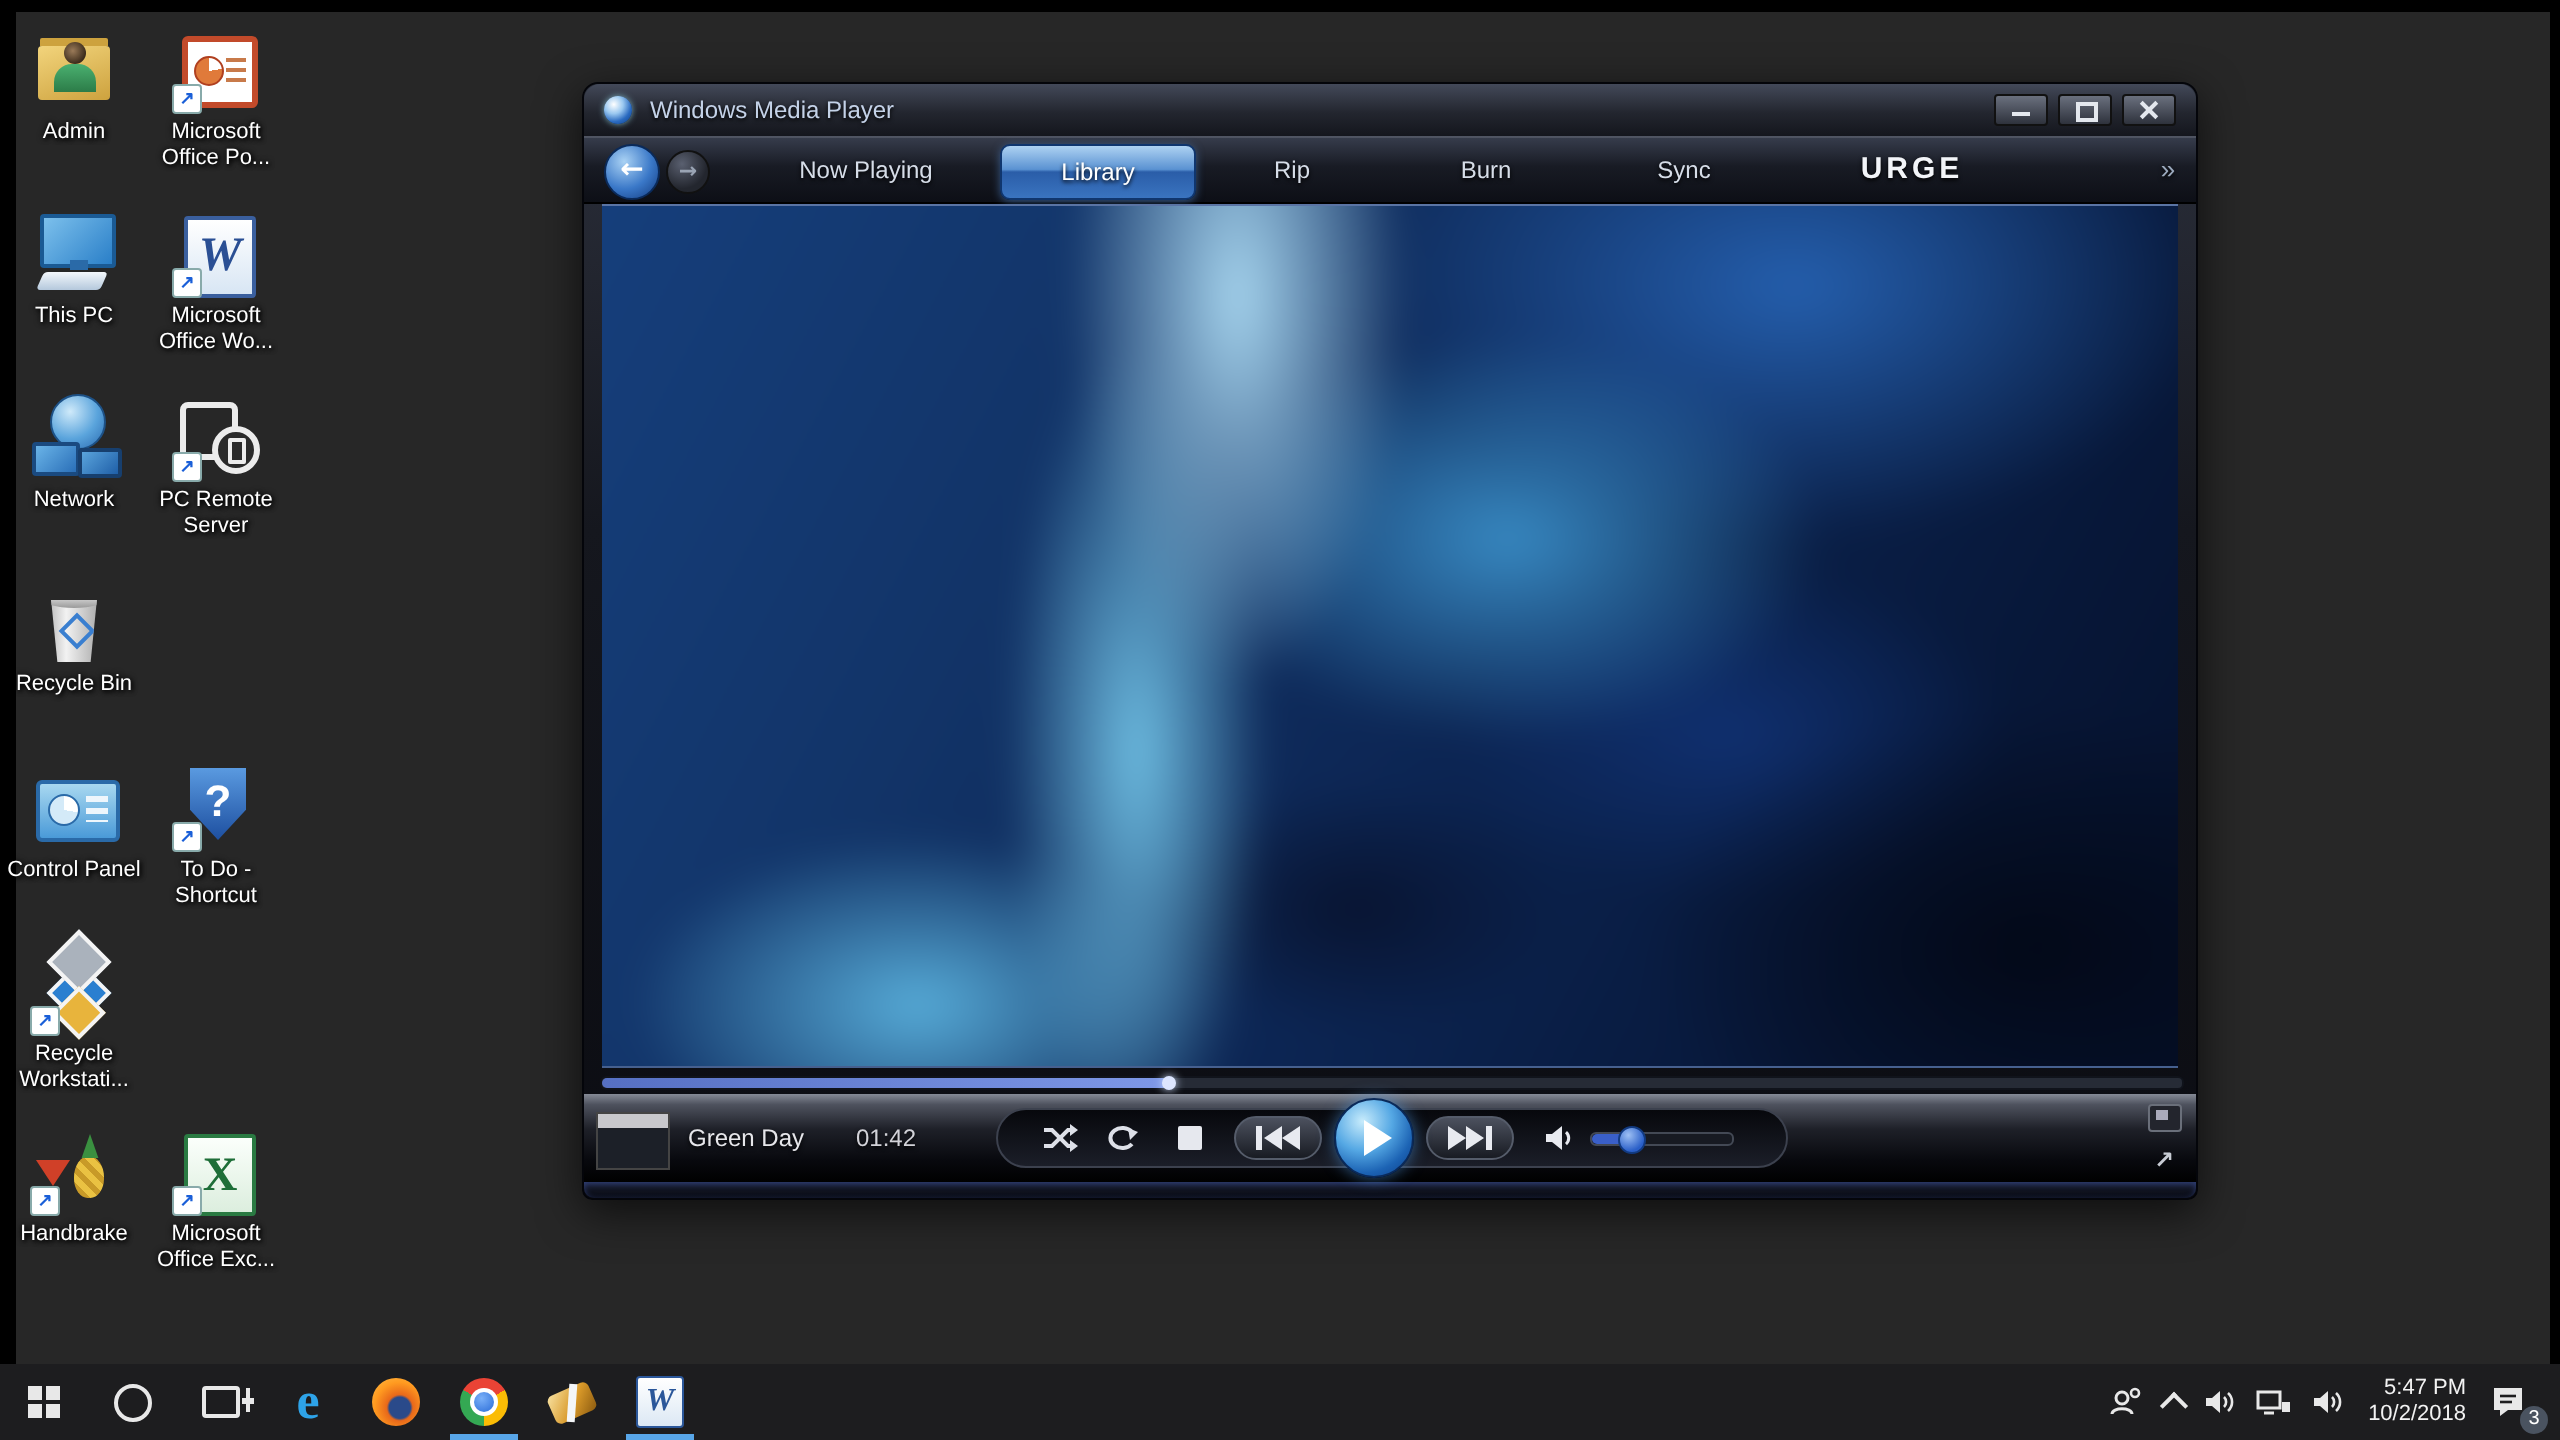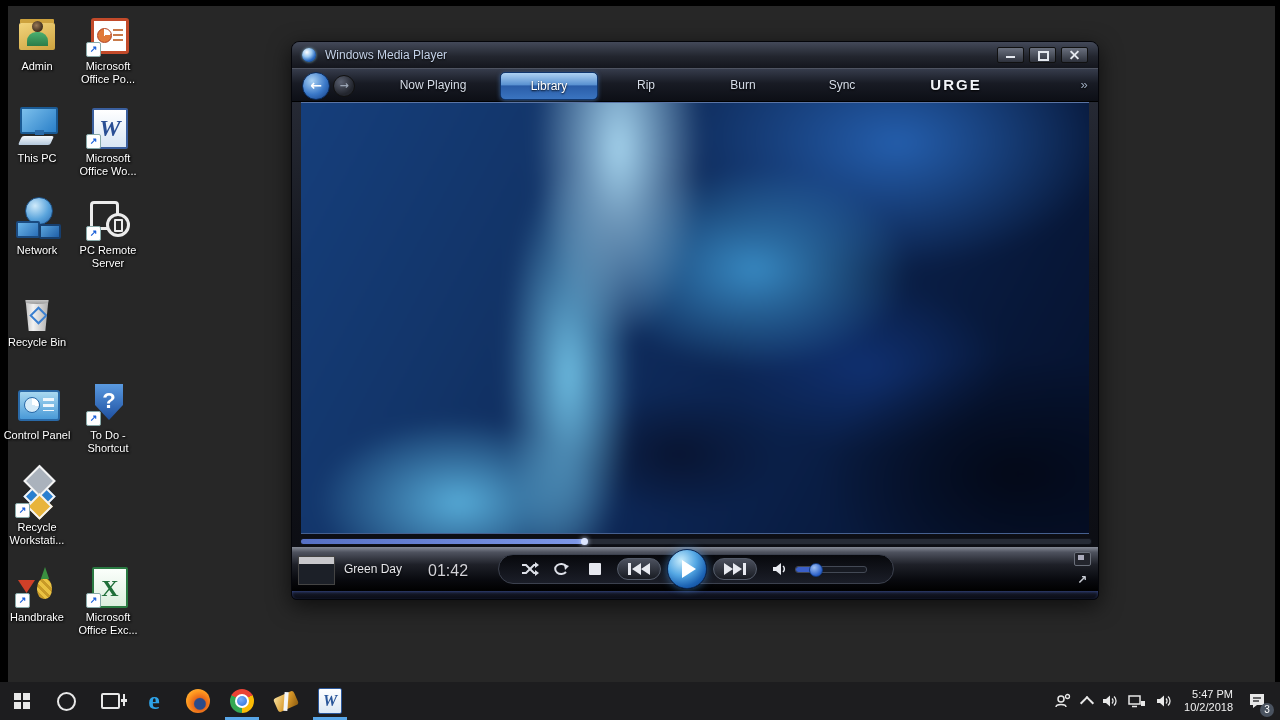--- a/index.html
+++ b/index.html
@@ -174,21 +174,21 @@
     background:#dde6ff;box-shadow:0 0 5px #cfe0ff;}
 
   .wmp-controls{position:absolute;left:0;top:505px;width:100%;height:44px;
     background:linear-gradient(180deg,#84889400,#00000000),
                linear-gradient(180deg,#858a96 0%,#4e525e 12%,#1e2028 40%,#08090e 75%,#000 100%);}
   .album-art{position:absolute;left:6px;top:9px;width:35px;height:27px;border:1px solid #444;
     background:linear-gradient(#c8c8cc 0 7px,#1c2028 7px),
                repeating-linear-gradient(#0000 0 9px,#cfd4dc 9px 10px,#0000 10px 13px);
     background-blend-mode:normal;}
   .track-artist{position:absolute;left:52px;top:15px;font-size:12px;color:#e6e6ea;text-shadow:0 1px 2px #000;}
-  .track-time{position:absolute;left:136px;top:15px;font-size:16px;color:#d2d2d8;text-shadow:0 1px 2px #000;}
+  .track-time{position:absolute;left:136px;top:15px;font-size:12px;color:#d2d2d8;text-shadow:0 1px 2px #000;}
   .capsule{position:absolute;left:206px;top:7px;width:396px;height:30px;border-radius:16px;
     background:linear-gradient(#07080c,#1b1e28);border:1px solid #3c414e;
     display:flex;align-items:center;padding-left:22px;box-sizing:border-box;}
   .cbtn{background:none;border:none;padding:0;cursor:pointer;display:flex;align-items:center;justify-content:center;}
   .b-shuffle{width:18px;margin-right:14px;}
   .b-repeat{width:16px;margin-right:20px;}
   .b-stop{width:12px;height:12px;background:#e6e8ee;border-radius:1px;margin-right:16px;}
   .b-prev,.b-next{width:44px;height:22px;border-radius:11px;border:1px solid #555c6a;
     background:linear-gradient(#4c515e,#181b22);}
   .b-prev{margin-right:6px;}
@@ -237,21 +237,21 @@
   .ic-gold{position:relative;width:22px;height:15px;border-radius:3px;transform:rotate(-24deg);
     background:linear-gradient(135deg,#f8e2a2,#d89828 55%,#8a5a10);}
   .ic-gold::after{content:"";position:absolute;left:9px;top:-2px;width:4px;height:19px;background:#f4f6f8;transform:rotate(28deg);}
   .ic-wordtb{position:relative;width:22px;height:24px;border-radius:2px;background:linear-gradient(#fff,#dce8f4);
     border:1px solid #2b579a;}
   .ic-wordtb::after{content:"W";position:absolute;left:0;top:2px;width:22px;text-align:center;
     font:bold italic 16px/20px "Liberation Serif",serif;color:#2b579a;}
 
   .tray{margin-left:auto;display:flex;align-items:center;height:38px;padding-right:6px;}
   .traybtn{position:relative;background:none;border:none;cursor:pointer;height:38px;
-    display:flex;align-items:center;justify-content:center;padding:0 5px;}
+    display:flex;align-items:center;justify-content:flex-start;padding:0 5px;}
   .chev-up{width:8px;height:8px;border:solid #e8e8e8;border-width:2px 2px 0 0;transform:rotate(-45deg);margin-top:3px;}
   .clock{line-height:13px;font-size:11px;color:#f2f2f2;text-align:right;padding:0 7px;}
   .badge{position:absolute;right:0px;bottom:3px;min-width:14px;height:14px;border-radius:50%;
     background:#4a5360;color:#fff;font:10px/14px "Liberation Sans",sans-serif;text-align:center;}
 </style>
 </head>
 <body>
 
 <div class="screen">
   <div class="edge edge-top"></div>

